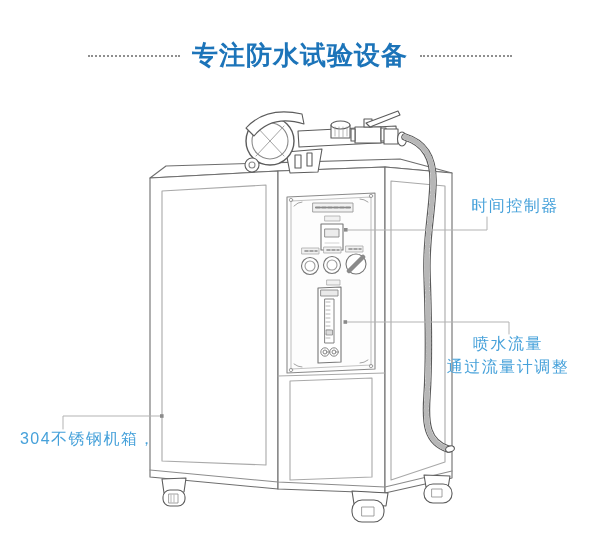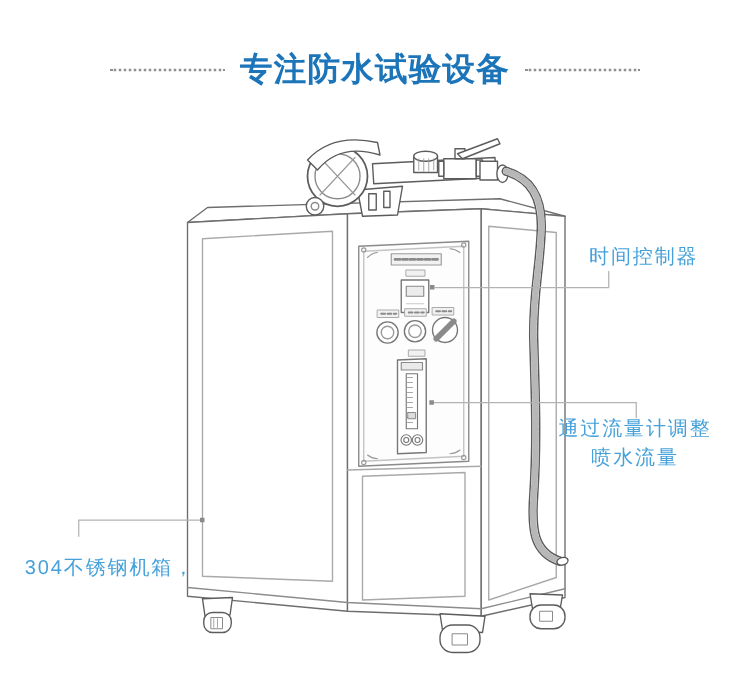--- a/index.html
+++ b/index.html
@@ -14,21 +14,21 @@
   .subtitle{margin-top:7px;font-size:9px;color:#8f8f8f;letter-spacing:1.6px;word-spacing:5px;
             font-family:"Liberation Serif",serif;font-weight:bold;}
   
   .figure{position:absolute;inset:0;}
   .figure svg{position:absolute;top:0;left:0;}
   
   .callout{position:absolute;color:#46a1da;font-size:16px;letter-spacing:1.5px;
            line-height:23px;text-align:center;}
   .callout-timer{left:455px;top:194px;width:120px;}
   .callout-flow{left:427px;top:332px;width:162px;}
-  .callout-case{left:8px;top:443px;width:160px;}
+  .callout-case{left:8px;top:427px;width:160px;}
 </style>
 </head>
 <body>
 
 <div class="page">
 
   <div class="header">
     <div class="title-row">
       <span class="dots"></span>
       <h1 class="title">专注防水试验设备</h1>
@@ -169,21 +169,21 @@
           <polyline points="63,429 63,416 161,416"></polyline>
           <rect x="160" y="414.2" width="3.6" height="3.6" fill="#8a8a8a" stroke="none"></rect>
         </g>
       </g>
     </svg>
 
     <div class="callout callout-timer">
       <span>时间控制器</span>
     </div>
     <div class="callout callout-flow">
+      <div>喷水流量</div>
       <div>通过流量计调整</div>
-      <div>喷水流量</div>
     </div>
     <div class="callout callout-case">
       <div>304不锈钢机箱，</div>
     </div>
   </div>
 
 </div>
 
 </body></html>

